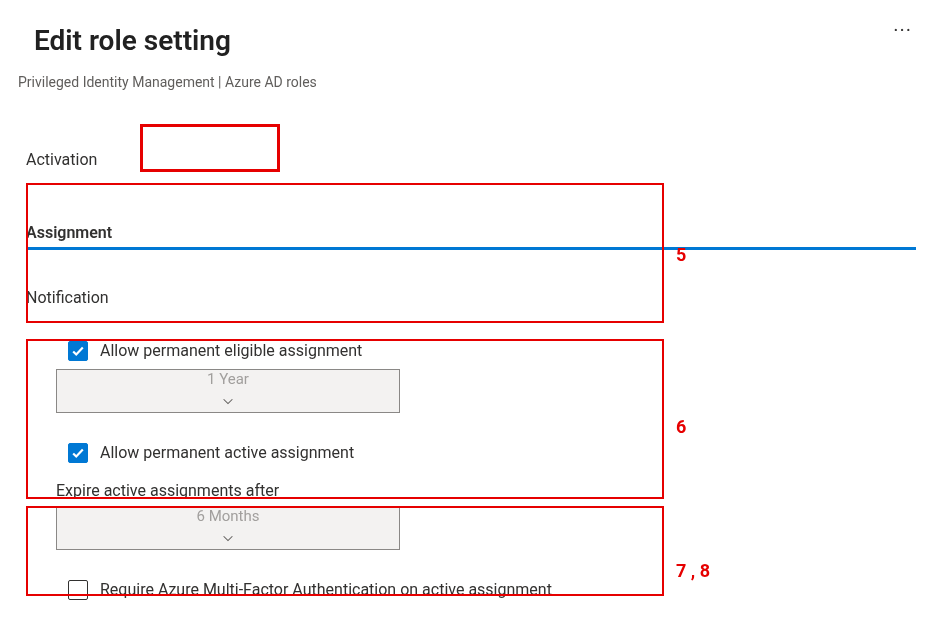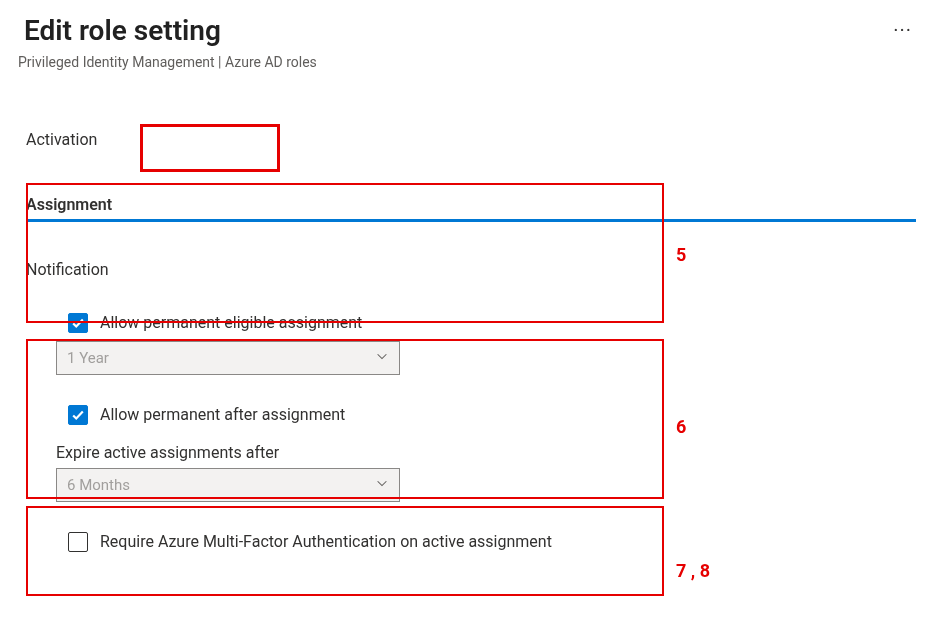--- a/index.html
+++ b/index.html
@@ -18,21 +18,21 @@
     padding: 8px 18px 0 18px;
   }
   .header-row {
     display: flex;
     justify-content: space-between;
     align-items: flex-start;
   }
   .page-title {
     font-size: 28px;
     font-weight: 600;
-    margin: 6px;
+    margin: 16px;
     line-height: 1.2;
     color: #212121;
   }
   .more-icon {
     font-size: 20px;
     color: #323130;
     letter-spacing: 1px;
     padding-top: 10px;
     padding-right: 6px;
   }
@@ -50,20 +50,21 @@
   }
   .tab {
     font-size: 16px;
     color: #323130;
     padding: 4px 2px 8px 2px;
     cursor: pointer;
     position: relative;
   }
   .tab.active {
     font-weight: 600;
+    margin-top: 8px;
   }
   .tab.active::after {
     content: "";
     position: absolute;
     left: 2px;
     right: 2px;
     bottom: 0px;
     height: 3px;
     background: #0078d4;
   }
@@ -128,30 +129,31 @@
     color: #323130;
   }
   .field-label {
     font-size: 16px;
     color: #323130;
     margin-top: 18px;
     margin-bottom: 6px;
   }
   .select {
     width: 344px;
-    height: 34px;
+    height: 44px;
     border: 1px solid #8a8886;
     background: #f3f2f1;
     display: flex;
     align-items: center;
     justify-content: space-between;
     padding: 0 10px;
     color: #a19f9d;
     font-size: 15px;
     cursor: default;
+    flex-direction: column;
   }
   .select .chevron {
     color: #605e5c;
   }
   .group {
     margin-bottom: 30px;
   }
   .group2 {
     margin-top: 30px;
   }
@@ -204,21 +206,21 @@
       </div>
     </div>
 
     <div class="group group2">
       <div class="checkbox-row">
         <div class="checkbox checked">
           <svg viewBox="0 0 16 16">
               <polyline points="2.5 8.5 6 12 13.5 4"></polyline>
             </svg>
         </div>
-        <div class="cb-label">Allow permanent after assignment</div>
+        <div class="cb-label">Allow permanent active assignment</div>
       </div>
       <div class="field-label">Expire active assignments after</div>
       <div class="select">
         <span>6 Months</span>
         <span class="chevron">
           <svg width="14" height="14" viewBox="0 0 16 16" stroke="#605e5c" stroke-width="1.2" fill="none">
               <polyline points="3 6 8 11 13 6"></polyline>
             </svg>
         </span>
       </div>

